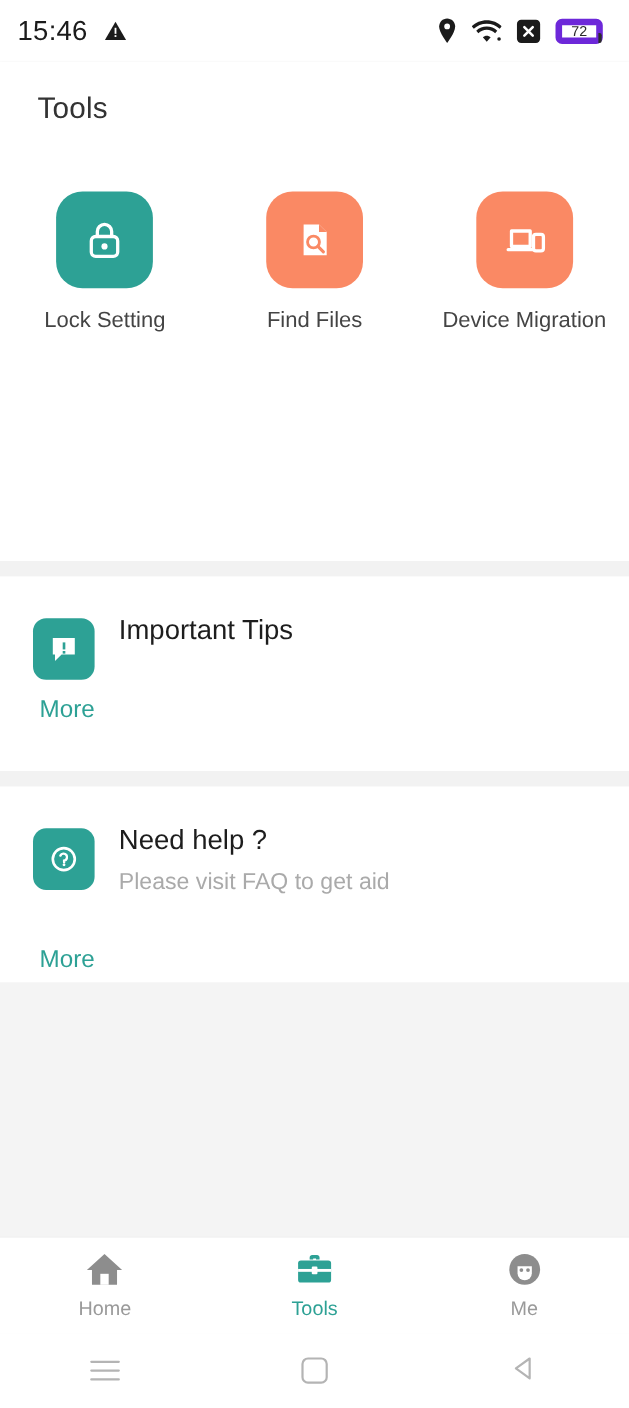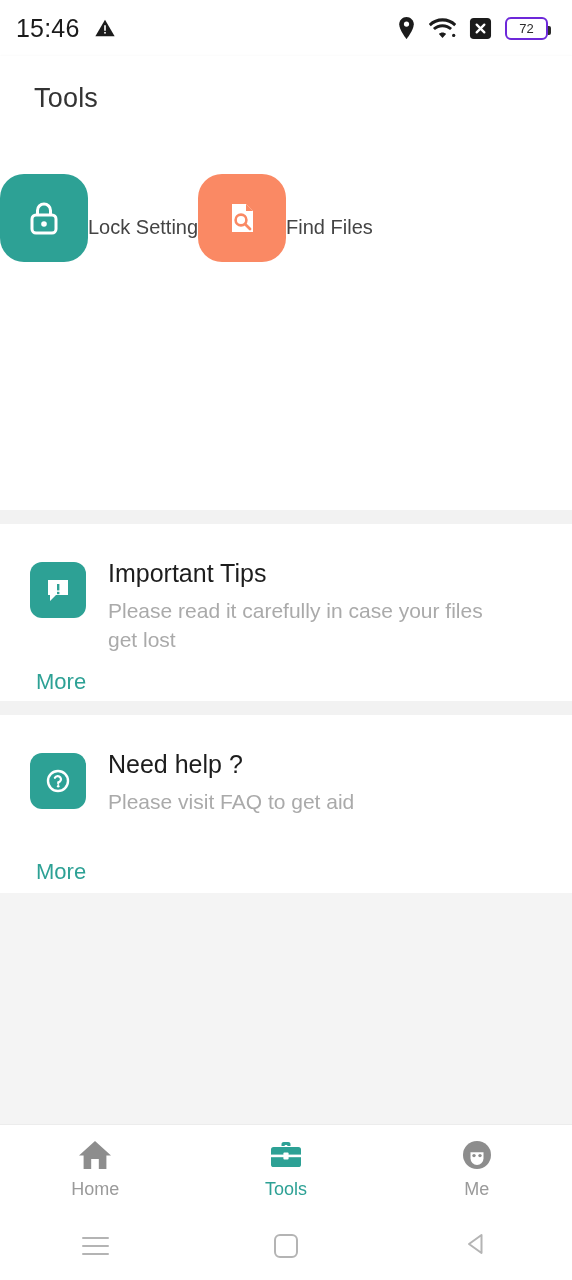--- a/index.html
+++ b/index.html
@@ -17,21 +17,21 @@
     background:#ffffff;
     display:flex; align-items:center; justify-content:space-between;
     padding:0 24px 0 16px;
   }
   .sb-left { display:flex; align-items:center; gap:14px; }
   .sb-clock { font-size:25px; color:#1b1b1b; letter-spacing:.2px; }
   .sb-right { display:flex; align-items:center; gap:13px; }
   .sb-ico { display:flex; align-items:center; }
   .batt {
     position:relative; width:43px; height:23px;
-    border:2px solid #6d28d9; border-radius:6px;
+    border:6px solid #6d28d9; border-radius:6px;
     display:flex; align-items:center; justify-content:center;
   }
   .batt::after {
     content:""; position:absolute; right:-5px; top:7px;
     width:3px; height:9px; background:#2b2b2b; border-radius:0 2px 2px 0;
   }
   .batt span { font-size:13px; color:#2b2b2b; line-height:1; }
 
   
   .appbar {
@@ -44,21 +44,21 @@
 
   
   .grid-card {
     position:absolute; top:140px; left:0; right:0; height:370px;
     background:#ffffff;
   }
   .grid {
     display:grid; grid-template-columns:repeat(3,1fr);
     row-gap:16px; padding-top:34px;
   }
-  .tile { display:flex; align-items:center; }
+  .tile { display:flex; flex-direction:column; align-items:center; }
   .tile-ico {
     width:88px; height:88px; border-radius:24px;
     display:flex; align-items:center; justify-content:center;
   }
   .tile-label {
     margin-top:18px; font-size:20px; color:#444444; white-space:nowrap;
   }
 
   
   .gap { position:absolute; left:0; right:0; background:#f2f2f2; }
@@ -167,38 +167,47 @@
             <path d="M12 8h14l7 7v21H12z" fill="#fff"></path>
             <path d="M26 8v7h7z" fill="#fa8964"></path>
             <circle cx="21" cy="24" r="5.4" fill="none" stroke="#fa8964" stroke-width="2.6"></circle>
             <path d="M25 28l5 5" stroke="#fa8964" stroke-width="2.8" stroke-linecap="round"></path>
           </svg>
         </div>
         <span class="tile-label">Find Files</span>
       </div>
 
 
+      <div class="tile">
+        <div class="tile-ico" style="background:#fa8964">
+          <svg width="44" height="44" viewBox="0 0 44 44">
+            <path d="M10 14h17v14H10z" fill="none" stroke="#fff" stroke-width="3" stroke-linejoin="round"></path>
+            <path d="M7 31h22" stroke="#fff" stroke-width="3" stroke-linecap="round"></path>
+            <rect x="30" y="17" width="9" height="15" rx="2.2" fill="#fa8964" stroke="#fff" stroke-width="3"></rect>
+          </svg>
+        </div>
+        <span class="tile-label">Device Migration</span>
+      </div>
 
     </div>
   </div>
 
   <div class="gap" style="top:510px; height:14px;"></div>
 
   <div class="info-card" style="top:524px; height:177px;">
     <div class="info-row">
       <div class="info-ico">
         <svg width="34" height="34" viewBox="0 0 34 34">
           <path d="M7 7h20v15H15l-6 6v-6H7z" fill="#fff"></path>
           <rect x="16" y="11" width="2.4" height="6.4" fill="#2da195"></rect>
           <rect x="16" y="18.8" width="2.4" height="2.4" fill="#2da195"></rect>
         </svg>
       </div>
       <div class="info-txt">
         <div class="info-title">Important Tips</div>
-        <div class="info-desc">Please read it carefully in case your files get lost</div>
       </div>
     </div>
     <div class="more-wrap" style="margin-top:14px;">
       <span class="more-link">More</span>
     </div>
   </div>
 
   <div class="gap" style="top:701px; height:14px;"></div>
 
   <div class="info-card" style="top:715px; height:178px;">

